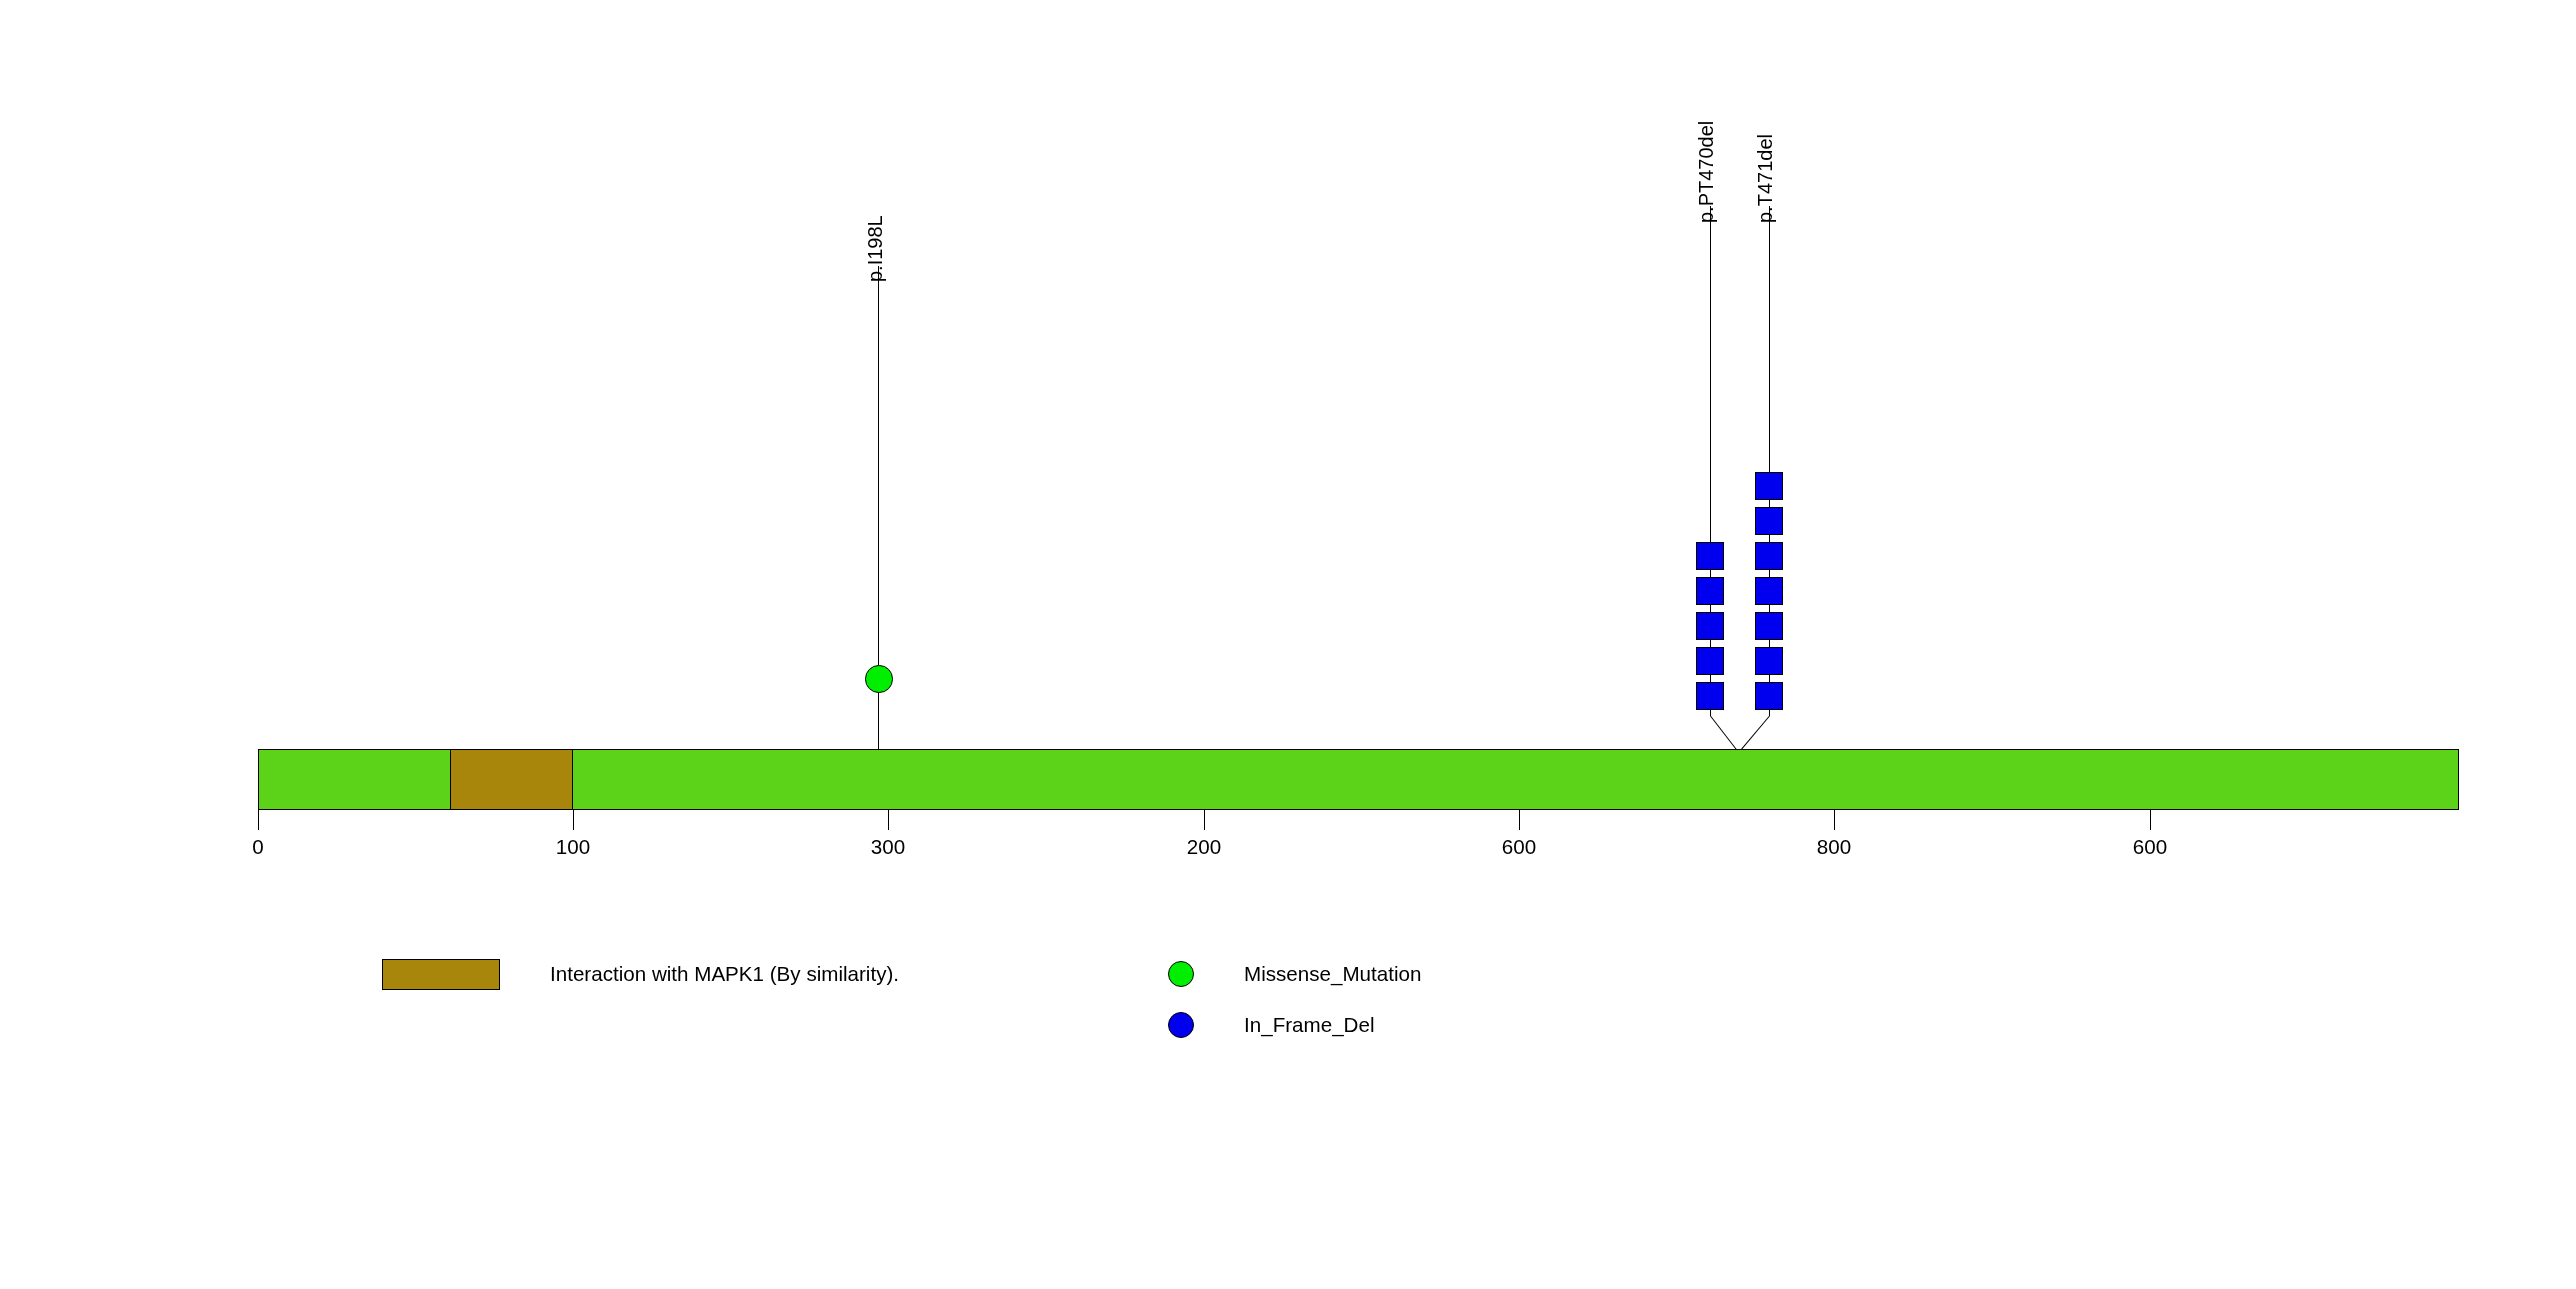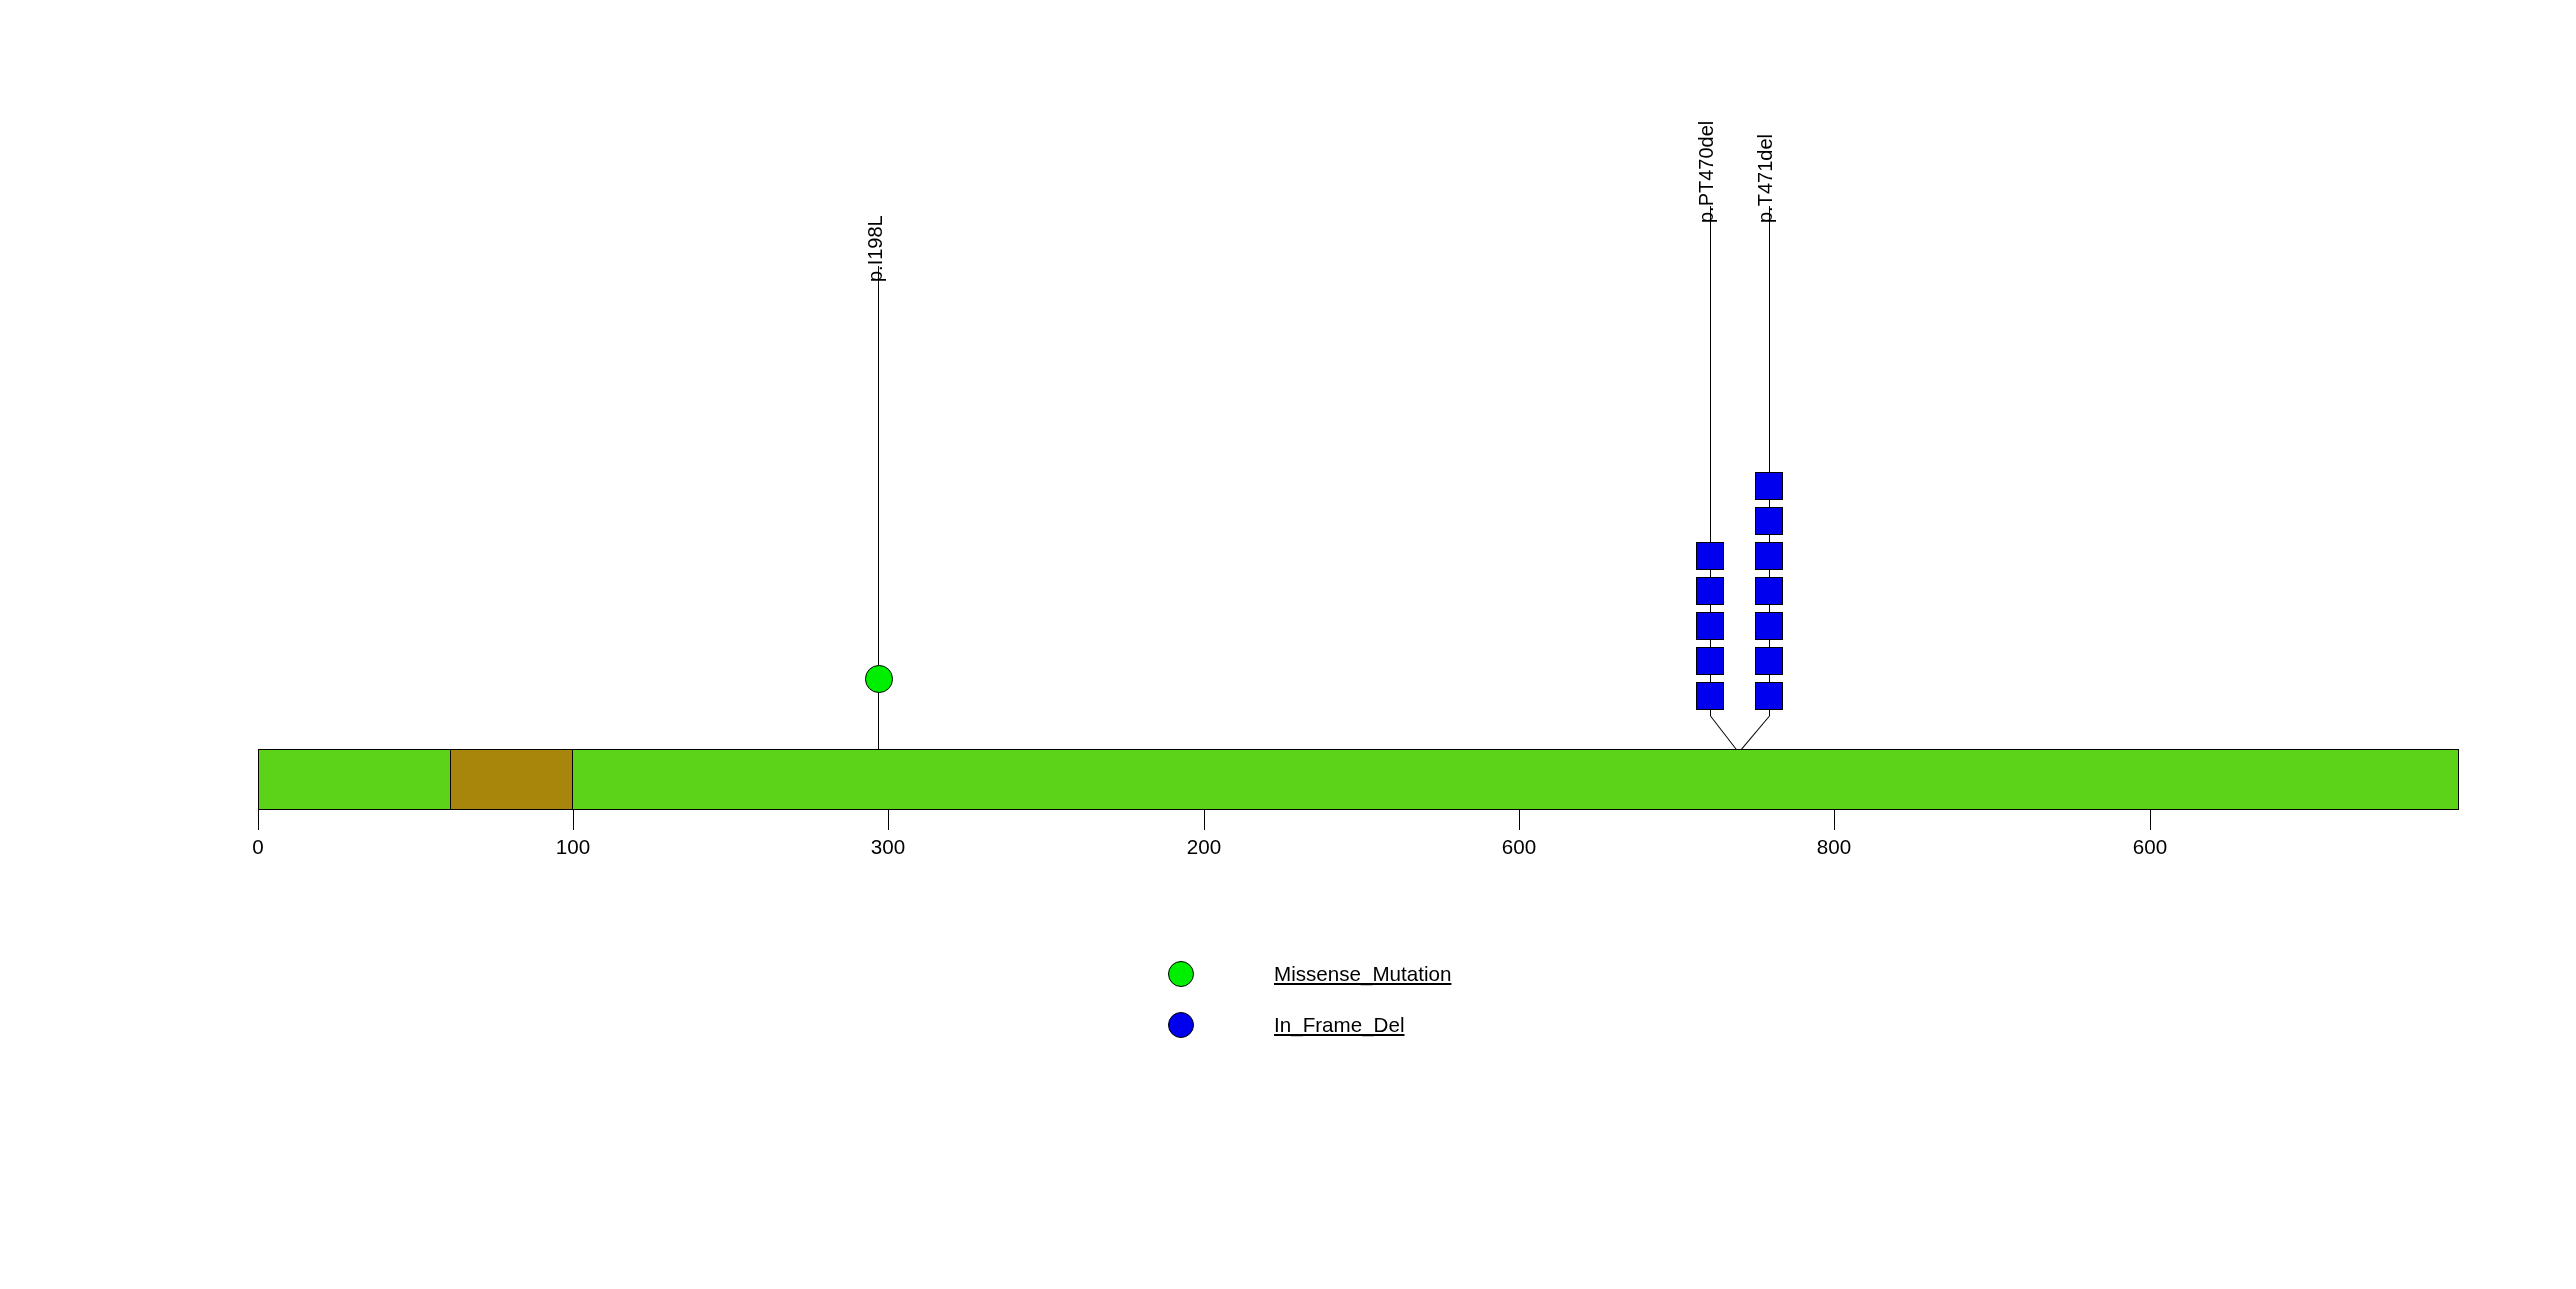--- a/index.html
+++ b/index.html
@@ -129,21 +129,21 @@
     border: 1.5px solid #000000;
     border-radius: 50%;
   }
   .legend-text {
     font-size: 20.6px;
     line-height: 24.4px;
     white-space: nowrap;
     color: #000000;
   }
   .legend-text.dom { margin-left: 50px; }
-  .legend-text.mut { margin-left: 80px; text-decoration: underline; }
+  .legend-text.mut { margin-left: 50px; }
 </style>
 </head>
 <body>
 
 <div id="stage">
 
   <div id="protein-track">
     <div id="domain-regions">
         <div class="domain-region" title="Interaction with MAPK1 (By similarity)." style="left: 191px; width: 123px; background: rgb(168, 134, 11);"></div>
       </div>
@@ -191,20 +191,24 @@
         <div class="marker square" title="p.T471del (In_Frame_Del)" style="background: rgb(0, 0, 238); width: 27.5px; height: 27.5px; left: 1755px; top: 577px;"></div>
         <div class="marker square" title="p.T471del (In_Frame_Del)" style="background: rgb(0, 0, 238); width: 27.5px; height: 27.5px; left: 1755px; top: 542px;"></div>
         <div class="marker square" title="p.T471del (In_Frame_Del)" style="background: rgb(0, 0, 238); width: 27.5px; height: 27.5px; left: 1755px; top: 507px;"></div>
         <div class="marker square" title="p.T471del (In_Frame_Del)" style="background: rgb(0, 0, 238); width: 27.5px; height: 27.5px; left: 1755px; top: 472px;"></div>
         <div class="lolli-label" style="left: 1777px; top: 200px;">p.T471del</div>
       </div>
     </div>
 
   <div id="legend-layer">
 
+    <div class="legend-entry" id="domain-legend" style="left:382px; top:959px;">
+        <div class="legend-swatch-rect" style="background: rgb(168, 134, 11);"></div>
+        <div class="legend-text dom">Interaction with MAPK1 (By similarity).</div>
+      </div>
 
     <div class="legend-entry" id="mutation-legend-0" style="left:1168px; top:961px;">
         <div class="legend-swatch-dot" style="background: rgb(0, 238, 0);"></div>
         <div class="legend-text mut">Missense_Mutation</div>
       </div>
 
     <div class="legend-entry" id="mutation-legend-1" style="left:1168px; top:1012px;">
         <div class="legend-swatch-dot" style="background: rgb(0, 0, 238);"></div>
         <div class="legend-text mut">In_Frame_Del</div>
       </div>

